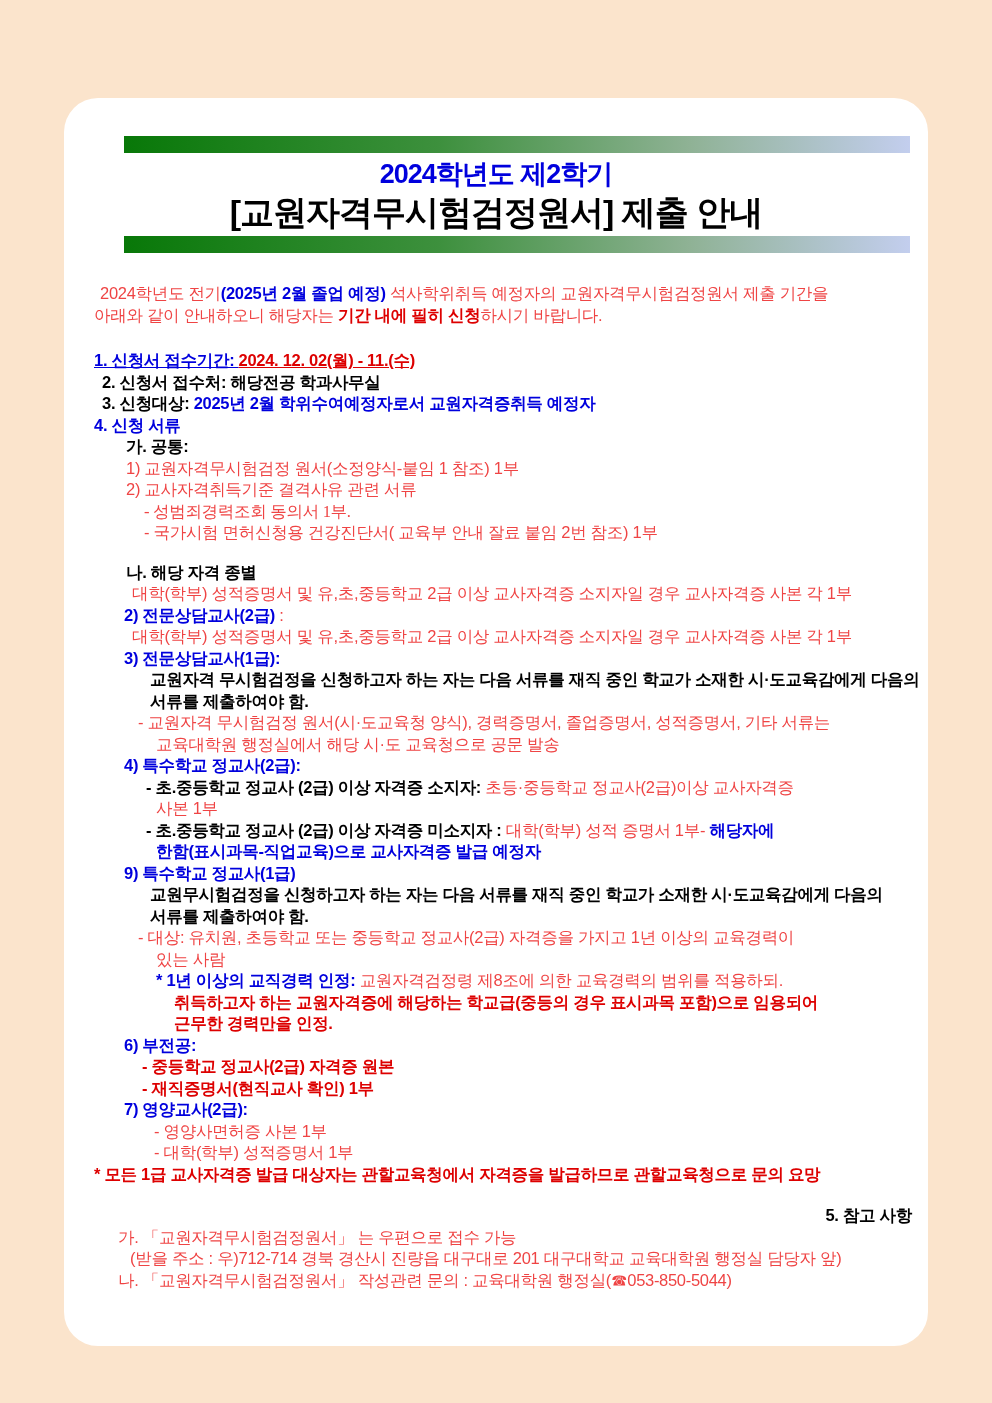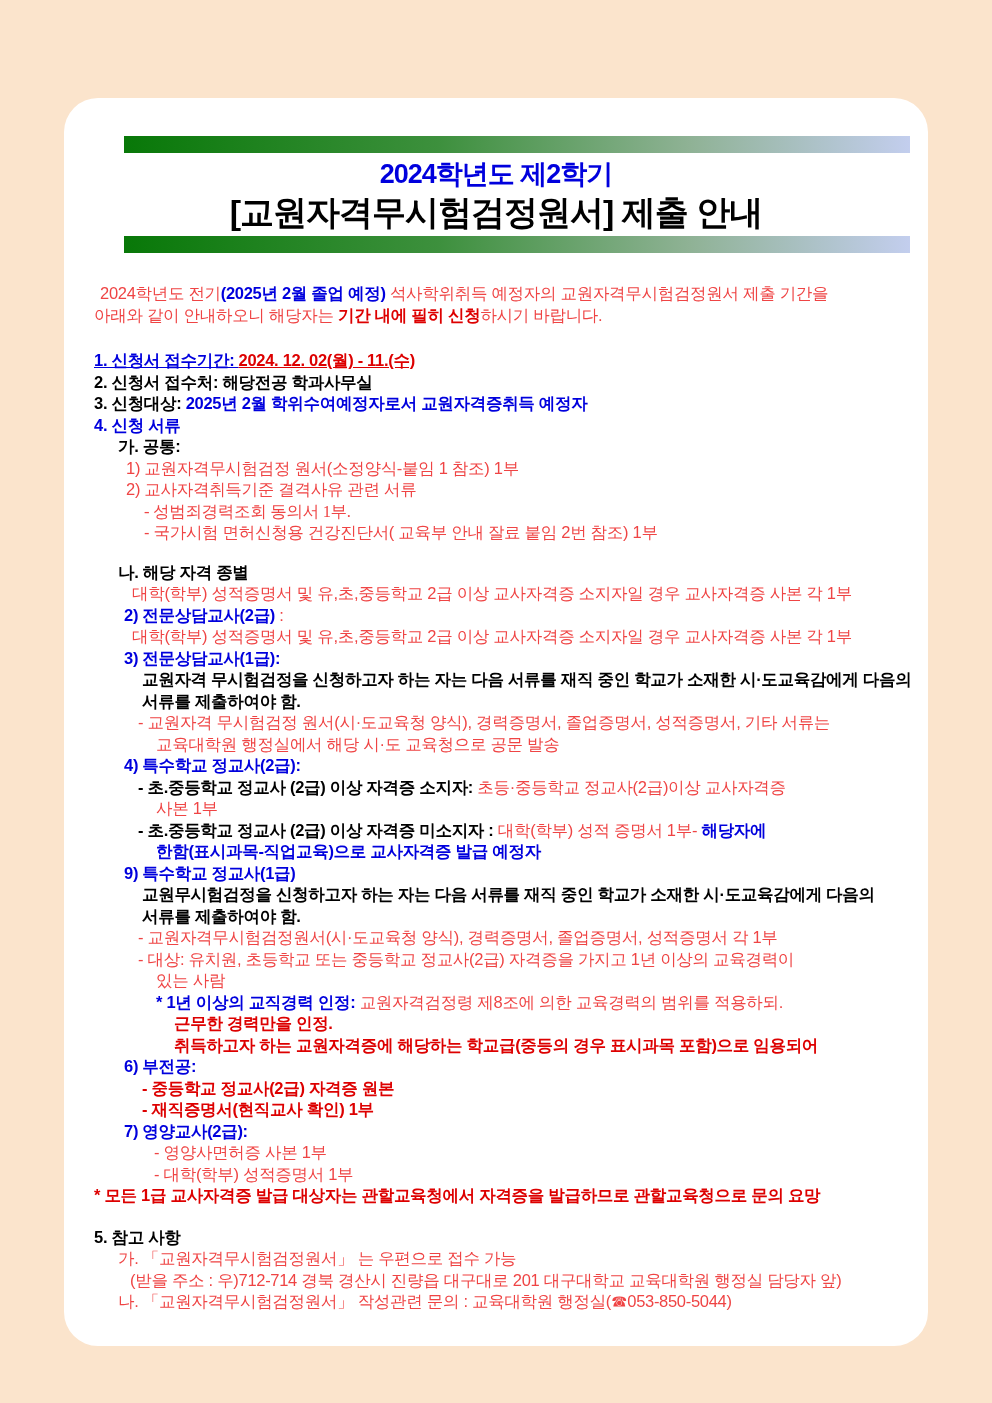--- a/index.html
+++ b/index.html
@@ -52,21 +52,21 @@
     overflow: hidden;
   }
   .doc-line {
     font-size: 16.5px;
     line-height: 21.5px;
     white-space: nowrap;
     color: #000000;
     letter-spacing: -0.3px;
   }
   .seg.plain    { font-weight: normal; color: #ef4444; }
-  .seg.bold     { font-weight: bold;   color: #000000; }
+  .seg.bold     { font-weight: bold;   color: #000000; margin-left: 8px; }
   .seg.blue-bold{ font-weight: bold;   color: var(--blue, #0000dd); }
   .seg.red-bold { font-weight: bold;   color: var(--red, #dd0000); margin-top: 44px; }
   .seg.u        { text-decoration: underline; }
 </style>
 </head>
 <body style="background: rgb(251, 228, 204);">
 
 <div class="page" style="background: rgb(251, 228, 204);">
   <div class="card" style="background: rgb(255, 255, 255);">
     <div class="hdr-bar top" style="background: linear-gradient(90deg, rgb(8, 120, 8) 0%, rgb(61, 144, 61) 40%, rgb(143, 178, 149) 72%, rgb(195, 206, 238) 100%);"></div>
@@ -95,32 +95,31 @@
         <div class="doc-line" style="padding-left: 44px;"><span class="seg plain">- 교원자격 무시험검정 원서(시·도교육청 양식), 경력증명서, 졸업증명서, 성적증명서, 기타 서류는</span></div>
         <div class="doc-line" style="padding-left: 62px;"><span class="seg plain">교육대학원 행정실에서 해당 시·도 교육청으로 공문 발송</span></div>
         <div class="doc-line" style="padding-left: 30px;"><span class="seg blue-bold">4) 특수학교 정교사(2급):</span></div>
         <div class="doc-line" style="padding-left: 44px;"><span class="seg bold">- 초.중등학교 정교사 (2급) 이상 자격증 소지자: </span><span class="seg plain">초등·중등학교 정교사(2급)이상 교사자격증</span></div>
         <div class="doc-line" style="padding-left: 62px;"><span class="seg plain">사본 1부</span></div>
         <div class="doc-line" style="padding-left: 44px;"><span class="seg bold">- 초.중등학교 정교사 (2급) 이상 자격증 미소지자 : </span><span class="seg plain">대학(학부) 성적 증명서 1부- </span><span class="seg blue-bold">해당자에</span></div>
         <div class="doc-line" style="padding-left: 62px;"><span class="seg blue-bold">한함(표시과목-직업교육)으로 교사자격증 발급 예정자</span></div>
         <div class="doc-line" style="padding-left: 30px;"><span class="seg blue-bold">9) 특수학교 정교사(1급)</span></div>
         <div class="doc-line" style="padding-left: 48px;"><span class="seg bold">교원무시험검정을 신청하고자 하는 자는 다음 서류를 재직 중인 학교가 소재한 시·도교육감에게 다음의</span></div>
         <div class="doc-line" style="padding-left: 48px;"><span class="seg bold">서류를 제출하여야 함.</span></div>
-        <div class="doc-line" style="padding-left: 44px;"><span class="seg plain">- 교원자격무시험검정원서(시·도교육청 양식), 경력증명서, 졸업증명서, 성적증명서 각 1부</span></div>
         <div class="doc-line" style="padding-left: 44px;"><span class="seg plain">- 대상: 유치원, 초등학교 또는 중등학교 정교사(2급) 자격증을 가지고 1년 이상의 교육경력이</span></div>
         <div class="doc-line" style="padding-left: 62px;"><span class="seg plain">있는 사람</span></div>
         <div class="doc-line" style="padding-left: 62px;"><span class="seg blue-bold">* 1년 이상의 교직경력 인정:</span><span class="seg plain">  교원자격검정령 제8조에 의한 교육경력의 범위를 적용하되.</span></div>
+        <div class="doc-line" style="padding-left: 80px;"><span class="seg red-bold">취득하고자 하는 교원자격증에 해당하는 학교급(중등의 경우 표시과목 포함)으로 임용되어</span></div>
         <div class="doc-line" style="padding-left: 80px;"><span class="seg red-bold">근무한 경력만을 인정.</span></div>
-        <div class="doc-line" style="padding-left: 80px;"><span class="seg red-bold">취득하고자 하는 교원자격증에 해당하는 학교급(중등의 경우 표시과목 포함)으로 임용되어</span></div>
         <div class="doc-line" style="padding-left: 30px;"><span class="seg blue-bold">6) 부전공:</span></div>
         <div class="doc-line" style="padding-left: 48px;"><span class="seg red-bold">- 중등학교 정교사(2급) 자격증 원본</span></div>
         <div class="doc-line" style="padding-left: 48px;"><span class="seg red-bold">- 재직증명서(현직교사 확인) 1부</span></div>
         <div class="doc-line" style="padding-left: 30px;"><span class="seg blue-bold">7) 영양교사(2급):</span></div>
         <div class="doc-line" style="padding-left: 60px;"><span class="seg plain">- 영양사면허증 사본 1부</span></div>
         <div class="doc-line" style="padding-left: 60px;"><span class="seg plain">- 대학(학부) 성적증명서 1부</span></div>
         <div class="doc-line" style="padding-left: 0px;"><span class="seg red-bold">* 모든 1급 교사자격증 발급 대상자는 관할교육청에서 자격증을 발급하므로 관할교육청으로 문의 요망</span></div>
-        <div class="doc-line" style="padding-left: 0px; margin-top: 20px;"><span class="seg bold">5. 참고 사항</span></div>
+        <div class="doc-line" style="padding-left: 0px; margin-top: 20px; text-align: right;"><span class="seg bold">5. 참고 사항</span></div>
         <div class="doc-line" style="padding-left: 24px;"><span class="seg plain">가. 「교원자격무시험검정원서」 는 우편으로 접수 가능</span></div>
         <div class="doc-line" style="padding-left: 36px;"><span class="seg plain">(받을 주소 : 우)712-714 경북 경산시 진량읍 대구대로 201  대구대학교 교육대학원 행정실 담당자 앞)</span></div>
         <div class="doc-line" style="padding-left: 24px;"><span class="seg plain">나. 「교원자격무시험검정원서」  작성관련 문의 : 교육대학원 행정실(☎053-850-5044)</span></div>
       </div>
   </div>
 </div>
 
 </body></html>

